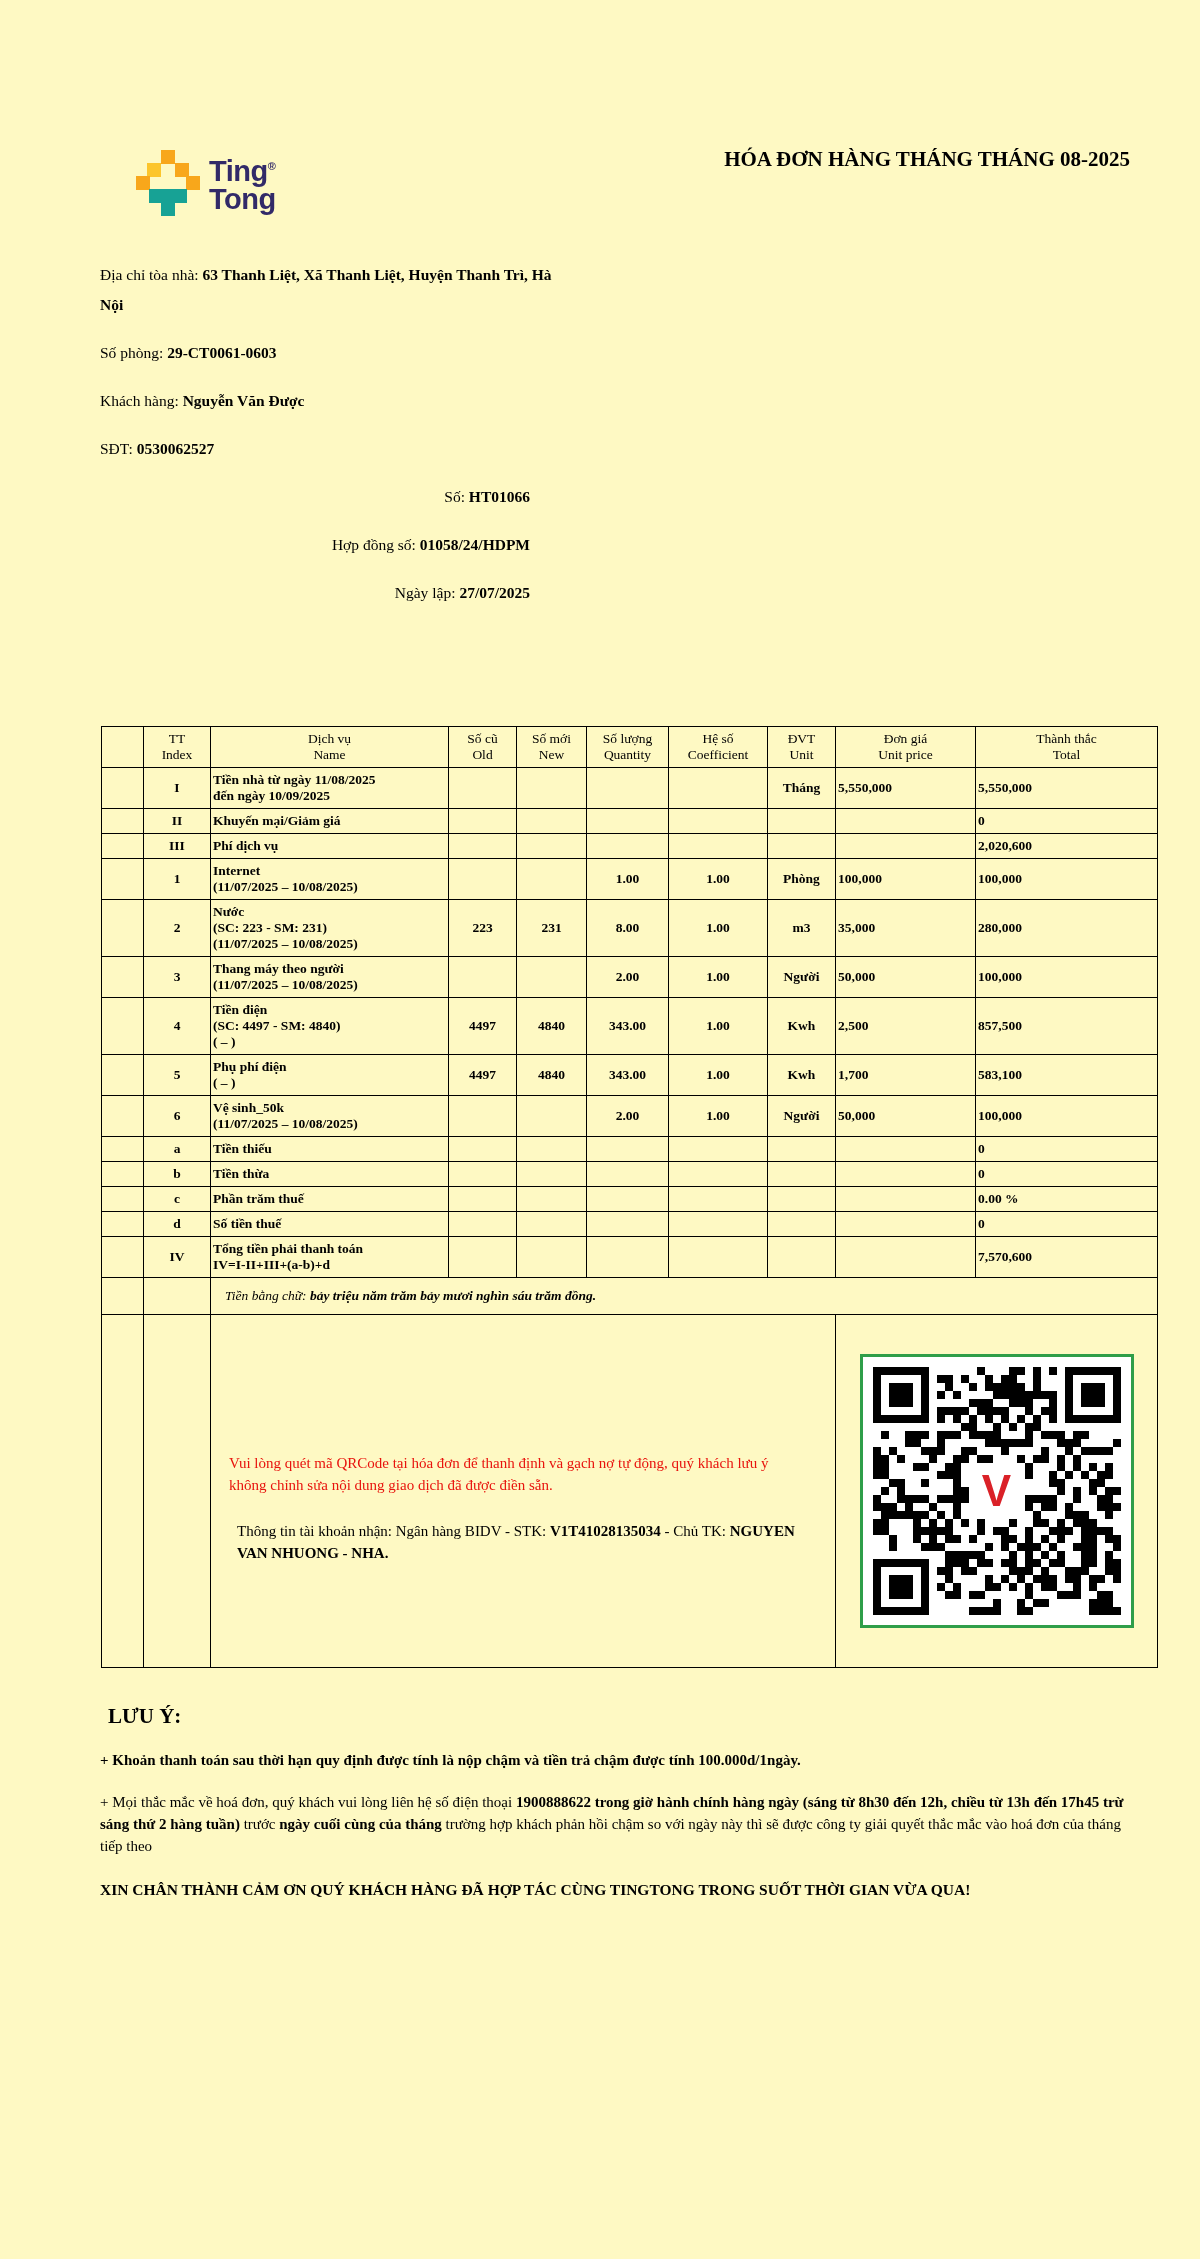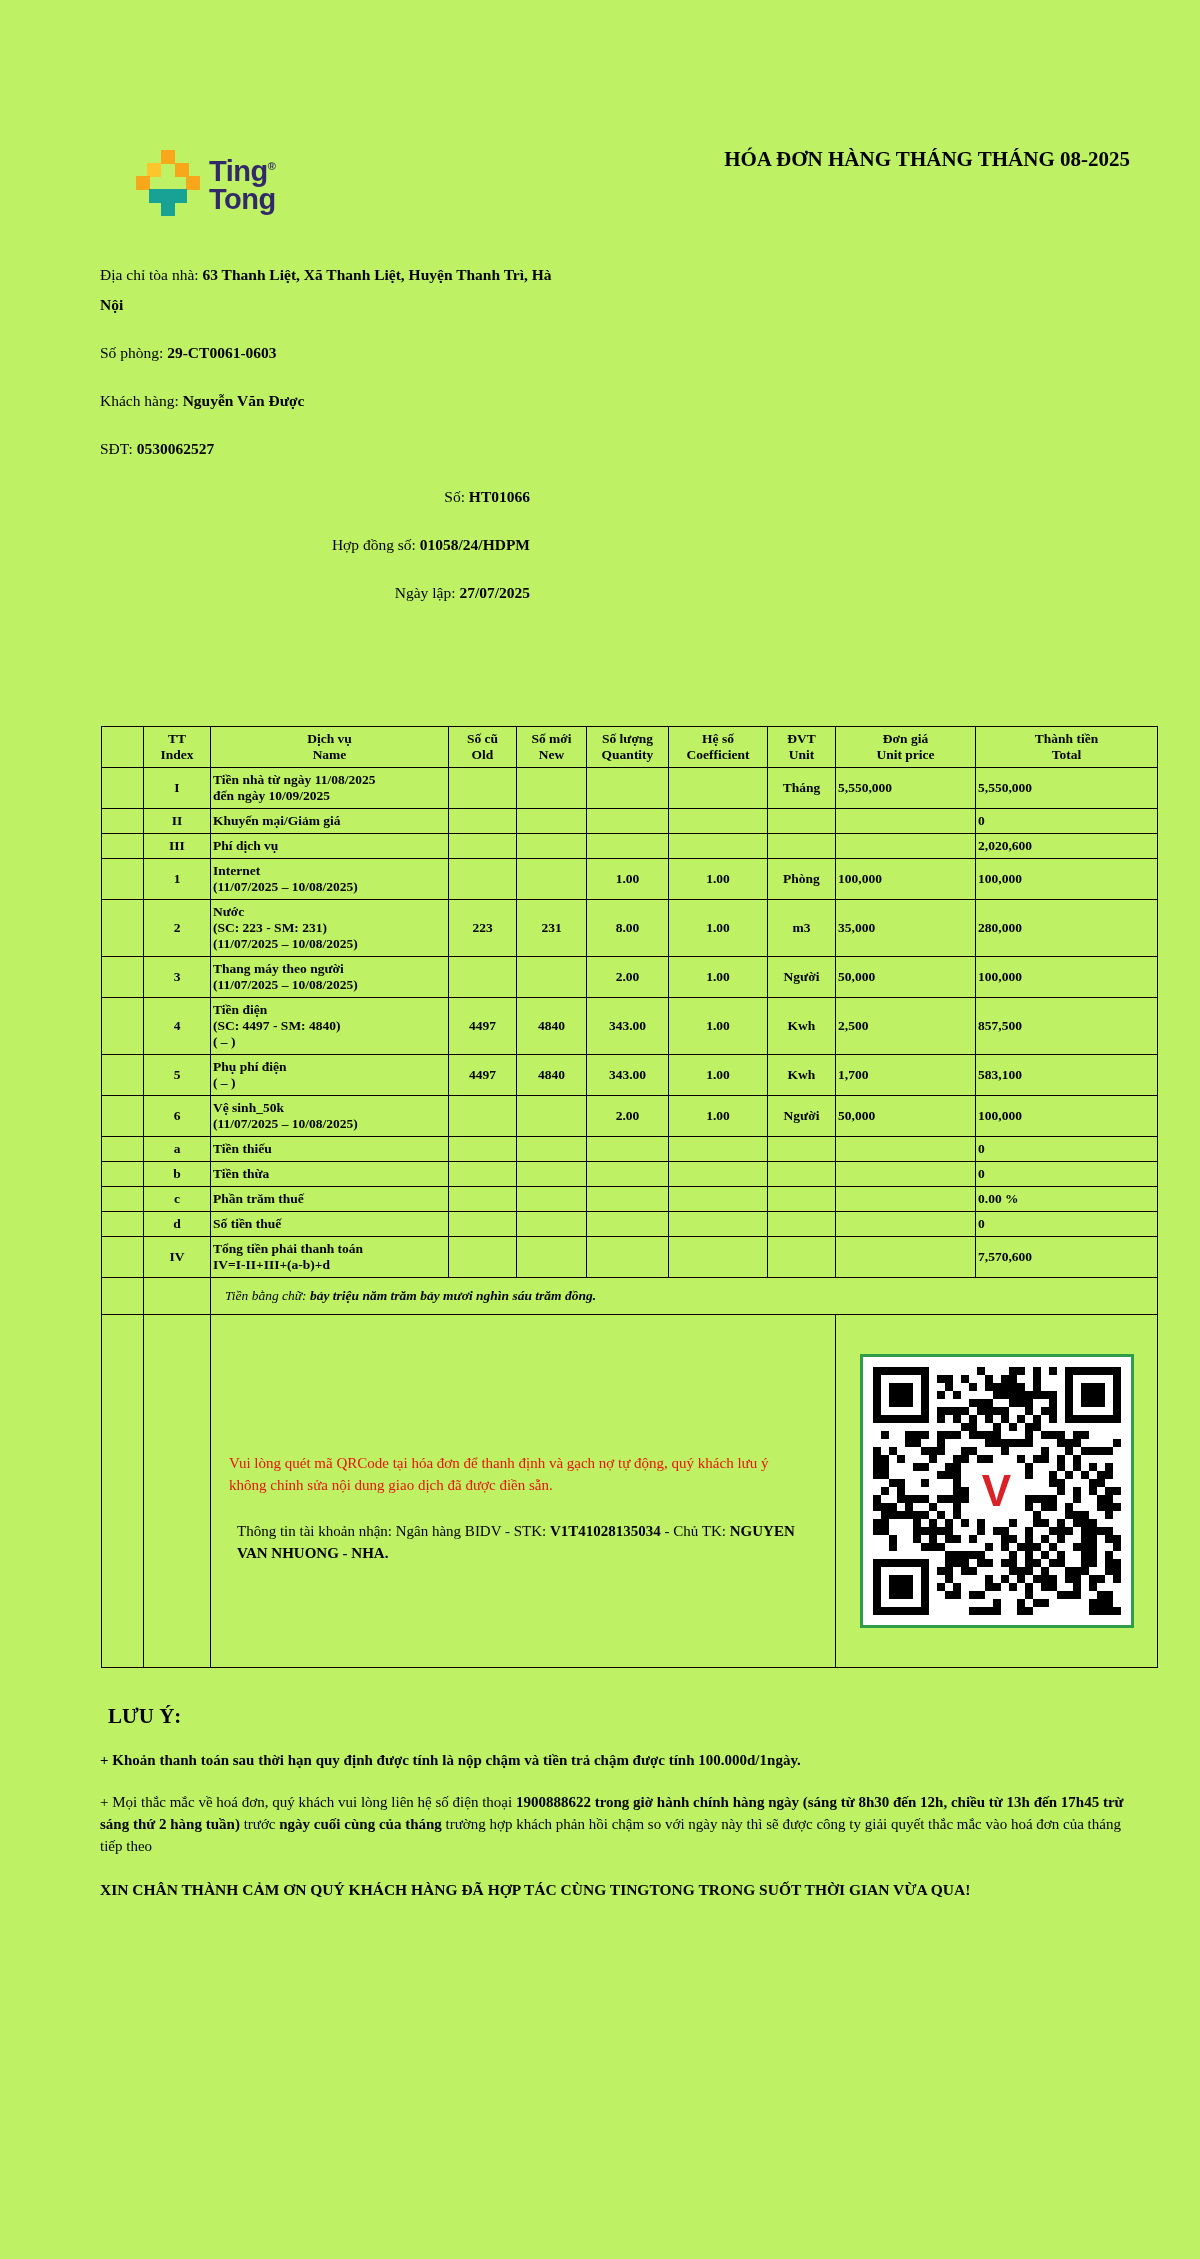--- a/index.html
+++ b/index.html
@@ -1,17 +1,17 @@
 <!DOCTYPE html>
 <html><head>
 <meta charset="utf-8">
 <style>
   html,body{margin:0;padding:0;background:#ffffff;}
   body{width:1200px;height:2259px;font-family:"Liberation Serif",serif;color:#000;position:relative;overflow:hidden;}
-  .page{box-sizing:border-box;width:1200px;height:2259px;padding:0 44px 0 100px;background:#bef264;}
+  .page{box-sizing:border-box;width:1200px;height:2259px;padding:0 44px 0 100px;background:#fef9c3;}
 
   
   .header{display:flex;justify-content:space-between;align-items:flex-start;padding-top:150px;}
   .logo{display:flex;align-items:flex-start;margin-left:36px;}
   .logo-icon{position:relative;width:64px;height:66px;flex:0 0 auto;}
   .logo-icon i{position:absolute;display:block;}
   .sq{width:14px;height:14px;}
   .logo-text{margin-left:9px;font-family:"Liberation Sans",sans-serif;font-weight:bold;font-size:29px;line-height:28px;letter-spacing:-0.5px;margin-top:2px;}
   .logo-text .reg{font-size:11px;vertical-align:super;font-weight:bold;}
   .title{width:520px;font-size:21px;font-weight:bold;line-height:31px;text-align:right;padding-right:26px;margin-top:-6px;}
@@ -19,21 +19,21 @@
   
   .info{display:flex;justify-content:space-between;margin-top:44px;flex-direction:column;}
   .info p{margin:0 0 18px 0;font-size:15.5px;line-height:30px;}
   .info-left{width:470px;}
   .info-right{width:430px;text-align:right;padding-right:18px;}
   .info b{font-weight:bold;}
 
   
   table.invoice{border-collapse:collapse;table-layout:fixed;width:1056px;margin-top:100px;margin-left:1px;}
   table.invoice th,table.invoice td{border:1.5px solid #000;font-size:13.5px;line-height:16px;padding:4px 2px;vertical-align:middle;}
-  table.invoice th{font-weight:bold;text-align:center;white-space:pre-line;}
+  table.invoice th{font-weight:normal;text-align:center;white-space:pre-line;}
   table.invoice td{font-weight:bold;}
   td.c1{text-align:center;}
   td.c2{text-align:left;padding-left:8px;white-space:pre-line;}
   td.c3,td.c4,td.c5,td.c6,td.c7{text-align:center;}
   td.c8,td.c9{text-align:left;padding-right:8px;}
   .words-cell{text-align:left;padding-left:14px !important;height:28px;}
   .words-cell .lbl{font-style:italic;font-weight:normal;}
   .words-cell .val{font-style:italic;font-weight:bold;}
   .qr-row td{vertical-align:top;}
   .qr-text-cell{height:290px;font-weight:normal !important;text-align:left;padding:52px 30px 10px 18px !important;font-size:15px !important;line-height:22px !important;}
@@ -116,21 +116,21 @@
           <th class="c4">Số mới
 New</th>
           <th class="c5">Số lượng
 Quantity</th>
           <th class="c6">Hệ số
 Coefficient</th>
           <th class="c7">ĐVT
 Unit</th>
           <th class="c8">Đơn giá
 Unit price</th>
-          <th class="c9">Thành tiền
+          <th class="c9">Thành thắc
 Total</th>
         </tr>
     </thead>
     <tbody id="main-rows">
         <tr>
           <td class="c0"></td>
           <td class="c1">I</td>
           <td class="c2">Tiền nhà từ ngày 11/08/2025
 đến ngày 10/09/2025</td>
           <td class="c3"></td>

